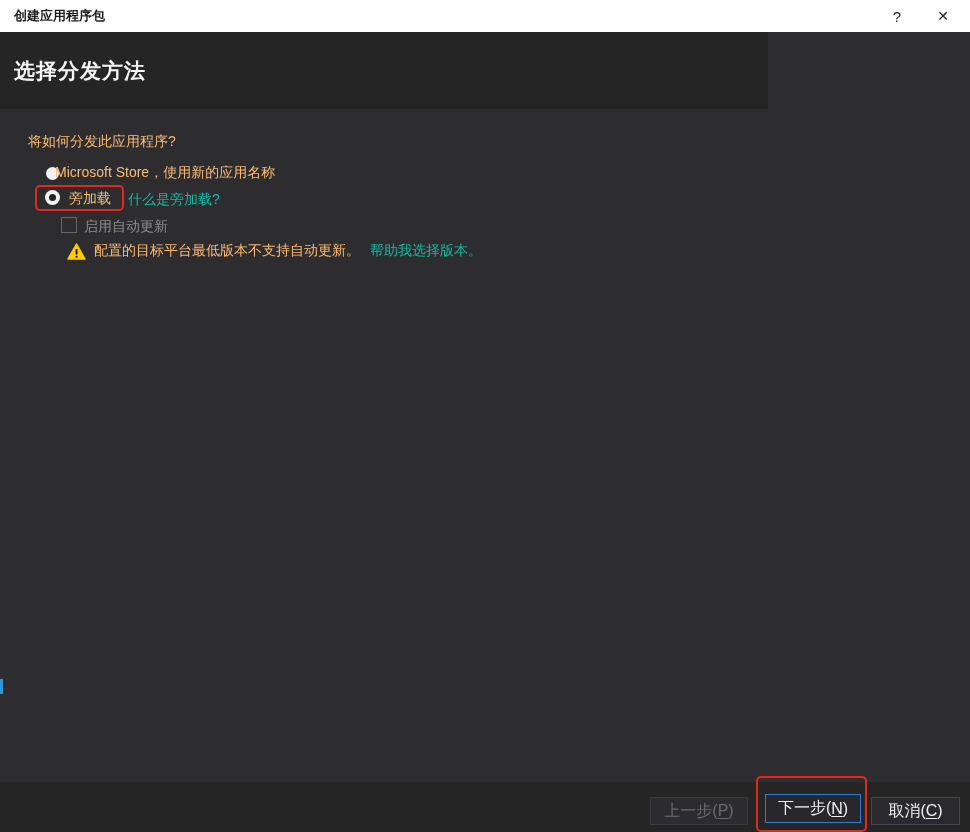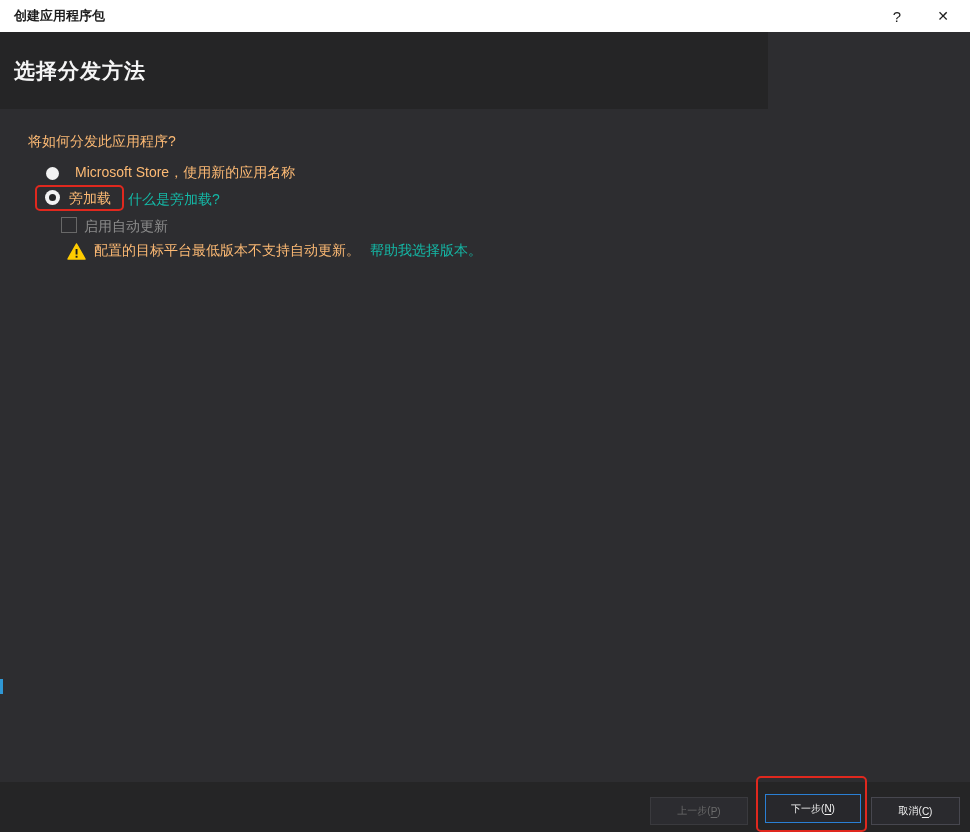--- a/index.html
+++ b/index.html
@@ -43,21 +43,21 @@
   .radio-unchecked {
     left: 46px; top: 58px; width: 13px; height: 13px;
     border-radius: 50%; background: #f2f2f2;
   }
   .radio-checked {
     left: 45px; top: 81px; width: 15px; height: 15px;
     border-radius: 50%; background: #f2f2f2;
     display: flex; align-items: center; justify-content: center;
   }
   .radio-checked .dot { width: 7px; height: 7px; border-radius: 50%; background: #252526; }
-  .radio1-label { left: 75px; top: 55px; }
+  .radio1-label { left: 55px; top: 55px; }
   .radio2-label { left: 69px; top: 81px; }
   .link { color: #14b8a6; cursor: pointer; }
   .link1 { left: 128px; top: 82px; }
   
   .annot {
     border: 2px solid #e0281e; border-radius: 5px; background: transparent;
     pointer-events: none;
   }
   .annot-radio { left: 35px; top: 76px; width: 89px; height: 26px; }
   
@@ -69,21 +69,21 @@
   
   .warning-row { left: 67px; top: 133px; display: flex; align-items: flex-end; }
   .warning-icon { width: 19px; height: 17px; margin-right: 8px; display: inline-flex; }
   .warning-link { margin-left: 10px; }
   
   .footer {
     position: absolute; left: 0; top: 782px; width: 970px; height: 50px;
     background: #252526;
   }
   .btn {
-    position: absolute; height: 28px; font-size: 10px;
+    position: absolute; height: 28px; font-size: 16px;
     display: flex; align-items: center; justify-content: center;
     background: #2a2a2e; border: 1px solid #47474f; color: #f1f1f1;
     white-space: nowrap; cursor: default;
   }
   .btn .mnemonic { text-decoration: underline; text-underline-offset: 2px; }
   .btn-prev { left: 650px; top: 15px; width: 98px; background: #2c2c30; border-color: #3a3a3e; color: #6b6b6b; }
   .btn-next { left: 765px; top: 12px; width: 96px; height: 29px; border-color: #2a7fd4; background: #28282c; }
   .btn-cancel { left: 871px; top: 15px; width: 89px; }
   .annot-next { position: absolute; left: -10px; top: -19px; width: 111px; height: 56px; }
   

